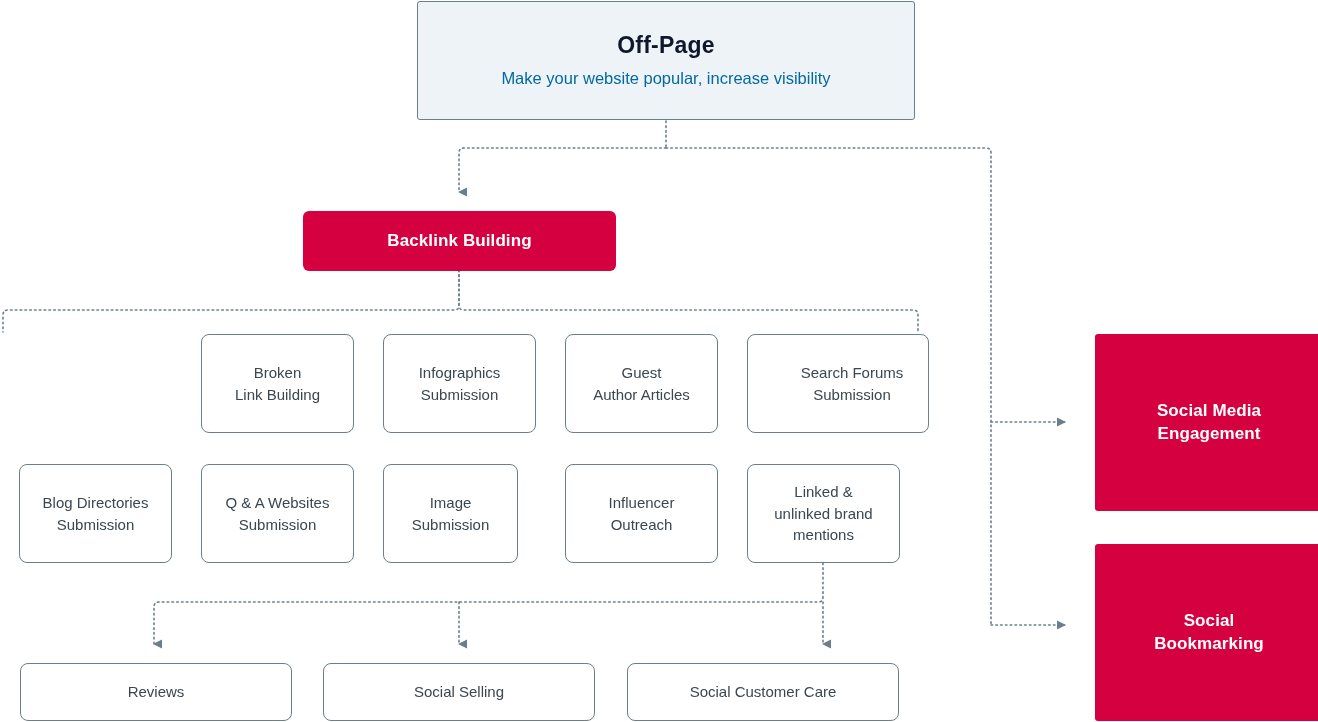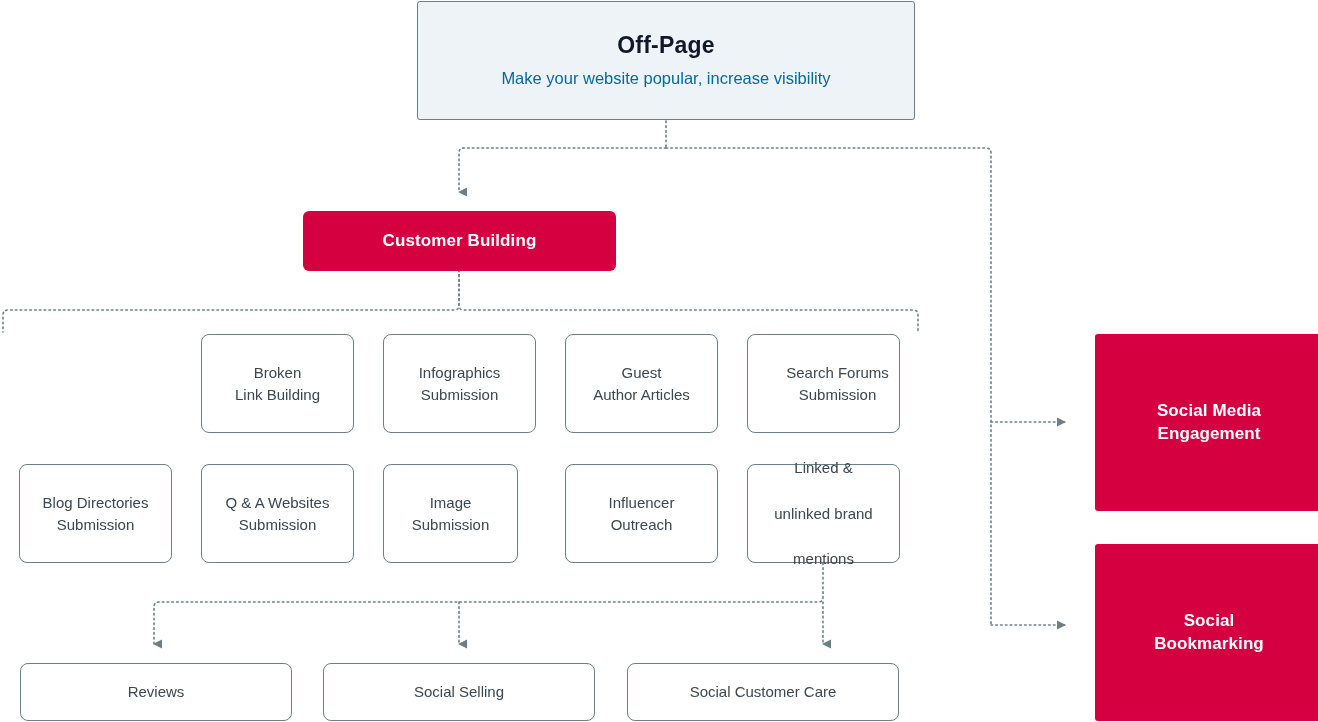--- a/index.html
+++ b/index.html
@@ -120,21 +120,21 @@
       <path d="M823,602 L823,644" marker-end="url(#arrow-down)"></path>
     </g>
   </svg>
 
   <div class="node node-header" style="left:417px; top:1px; width:498px; height:119px;">
     <div class="title">Off-Page</div>
     <div class="subtitle">Make your website popular, increase visibility</div>
   </div>
 
   <div class="node node-accent" style="left:303px; top:211px; width:313px; height:60px;">
-    <span>Customer Building</span>
+    <span>Backlink Building</span>
   </div>
 
   <div class="node node-accent square" style="left:1095px; top:334px; width:228px; height:177px;">
     <span>Social Media</span>
     <span>Engagement</span>
   </div>
 
   <div class="node node-accent square" style="left:1095px; top:544px; width:228px; height:177px;">
     <span>Social</span>
     <span>Bookmarking</span>
@@ -149,21 +149,21 @@
   <div class="node node-leaf" style="left:383px; top:334px; width:153px; height:99px;">
     <span class="line">Infographics</span>
     <span class="line">Submission</span>
   </div>
 
   <div class="node node-leaf" style="left:565px; top:334px; width:153px; height:99px;">
     <span class="line">Guest</span>
     <span class="line">Author Articles</span>
   </div>
 
-  <div class="node node-leaf" style="left:747px; top:334px; width:153px; height:99px;padding-left:28px;">
+  <div class="node node-leaf" style="left:747px; top:334px; width:182px; height:99px;padding-left:28px;">
     <span class="line">Search Forums</span>
     <span class="line">Submission</span>
   </div>
 
   <div class="node node-leaf" style="left:19px; top:464px; width:153px; height:99px;">
     <span class="line">Blog Directories</span>
     <span class="line">Submission</span>
   </div>
 
   <div class="node node-leaf" style="left:201px; top:464px; width:153px; height:99px;">
@@ -174,21 +174,21 @@
   <div class="node node-leaf" style="left:383px; top:464px; width:135px; height:99px;">
     <span class="line">Image</span>
     <span class="line">Submission</span>
   </div>
 
   <div class="node node-leaf" style="left:565px; top:464px; width:153px; height:99px;">
     <span class="line">Influencer</span>
     <span class="line">Outreach</span>
   </div>
 
-  <div class="node node-leaf" style="left:747px; top:464px; width:153px; height:99px;gap:24px;">
+  <div class="node node-leaf" style="left:747px; top:464px; width:153px; height:99px;">
     <span class="line">Linked &amp;</span>
     <span class="line">unlinked brand</span>
     <span class="line">mentions</span>
   </div>
 
   <div class="node node-leaf" style="left:20px; top:663px; width:272px; height:58px;">
     <span class="line">Reviews</span>
   </div>
 
   <div class="node node-leaf" style="left:323px; top:663px; width:272px; height:58px;">

